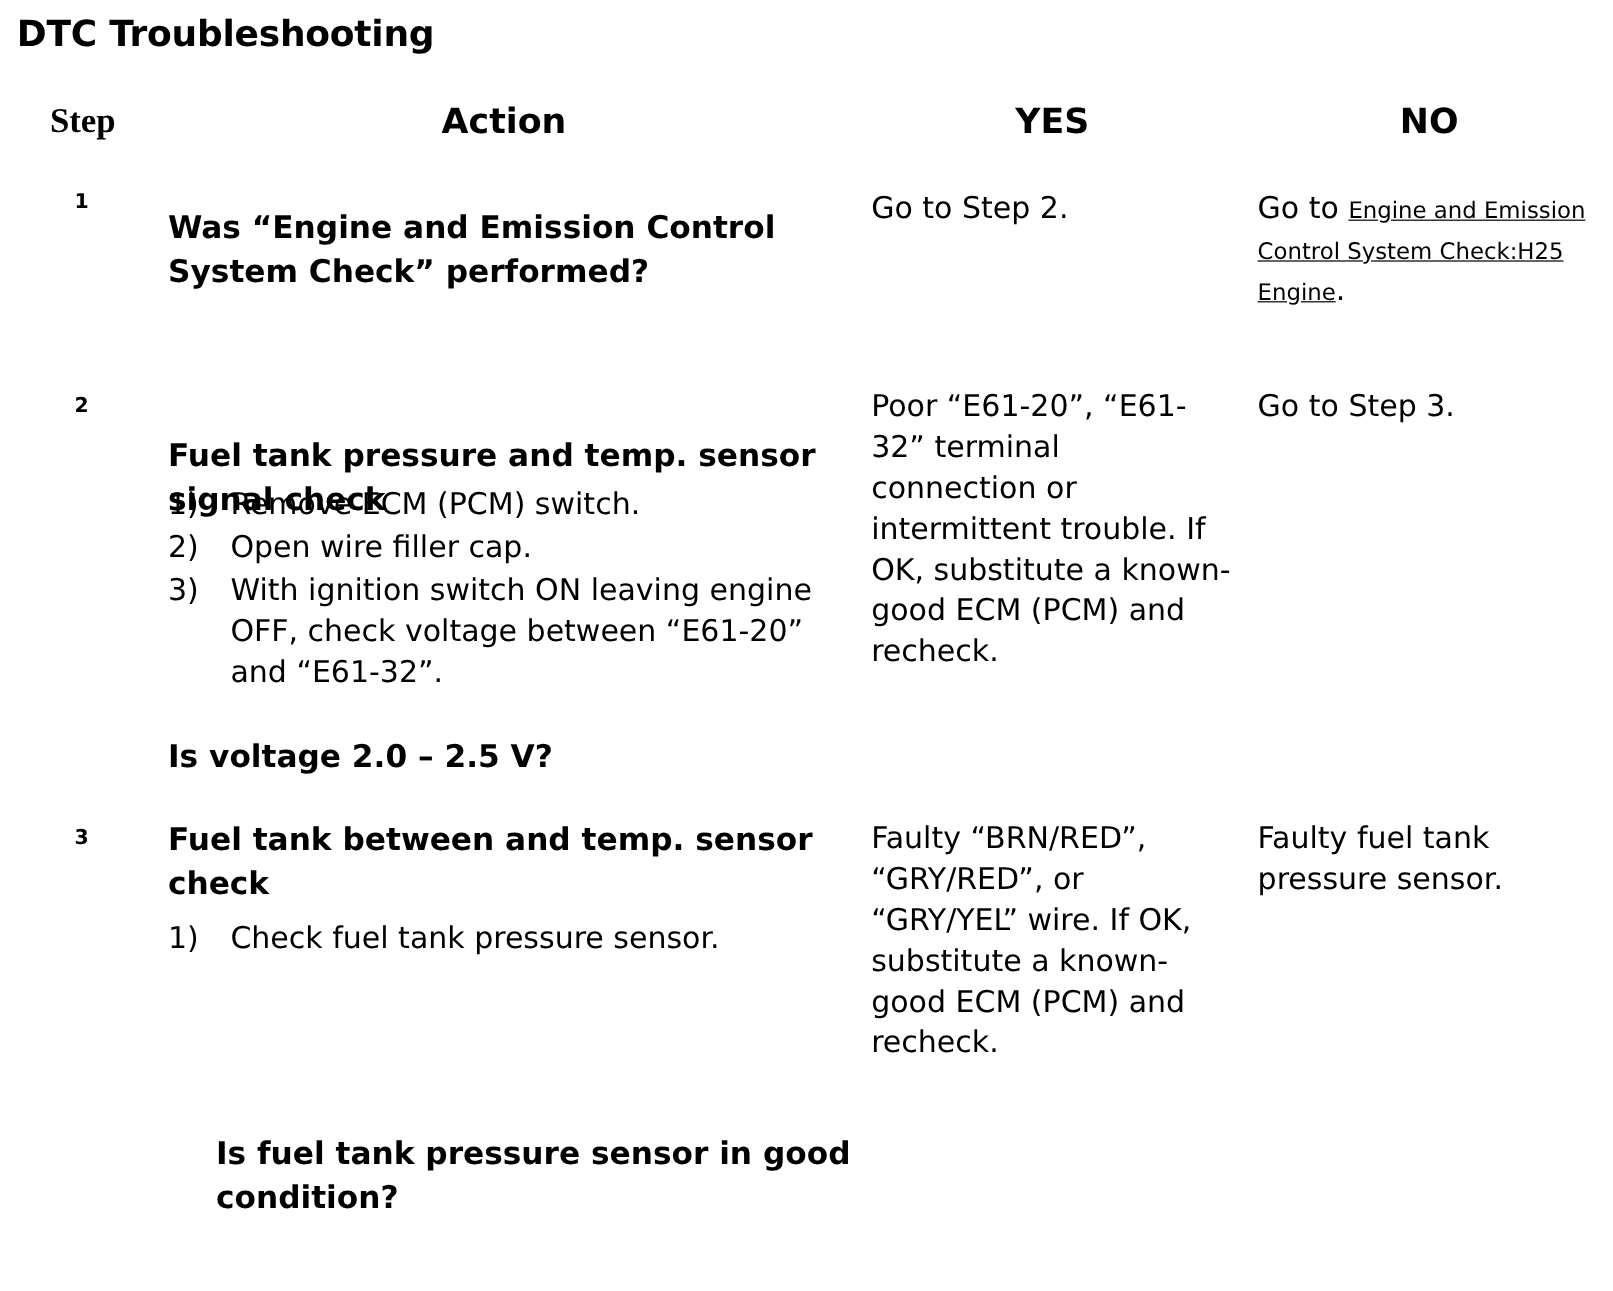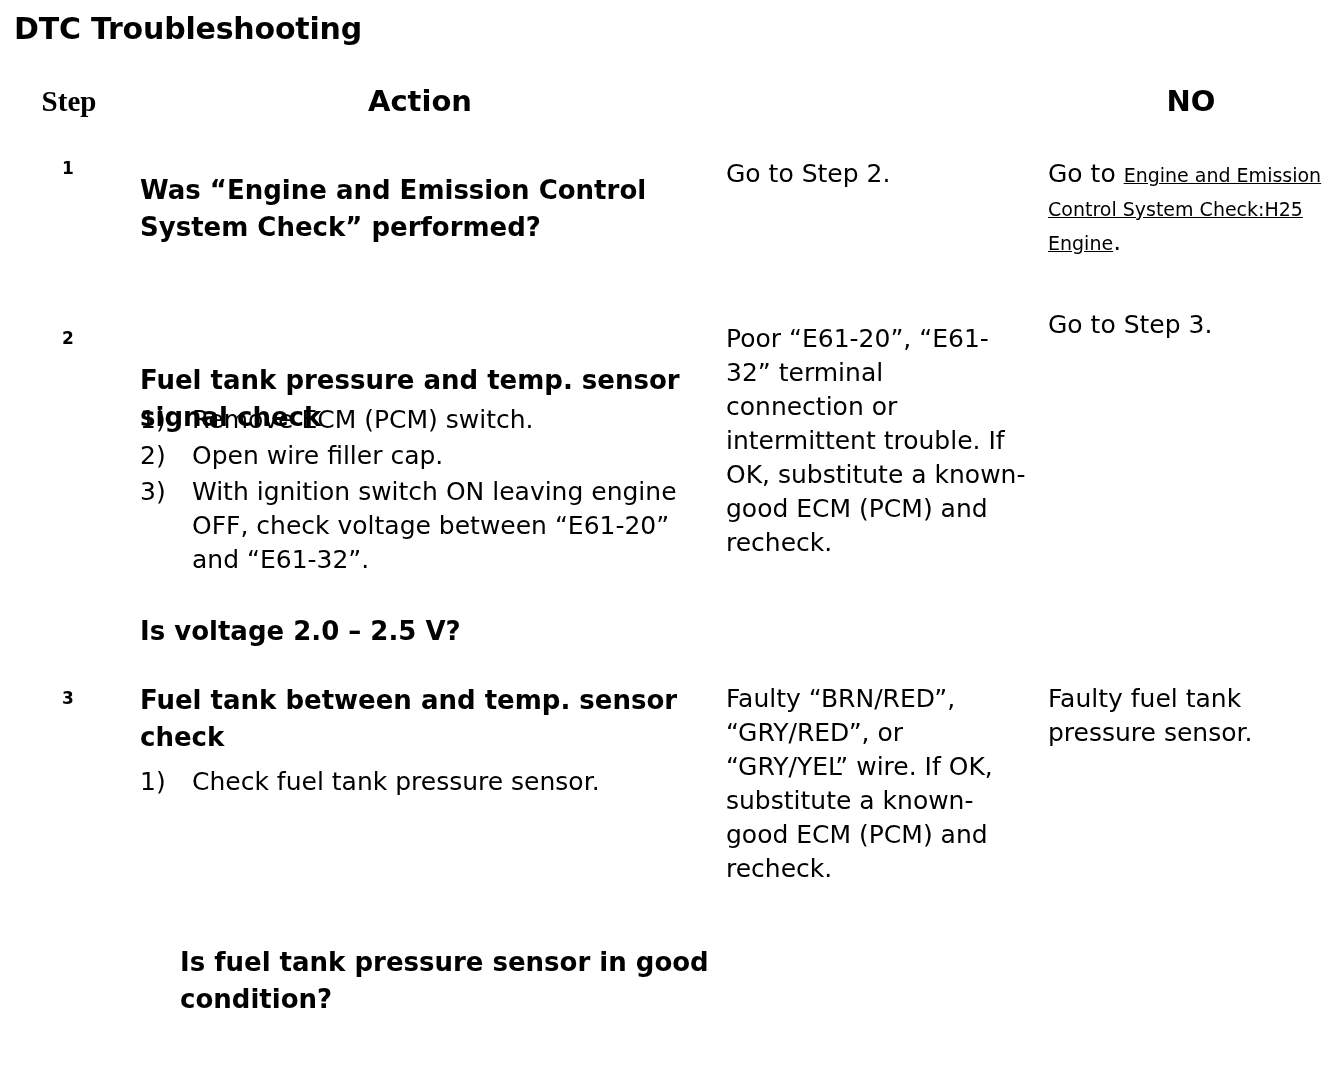--- a/index.html
+++ b/index.html
@@ -116,20 +116,21 @@
 </head>
 <body>
 
 <div class="page">
 
   <div class="doc-title">DTC Troubleshooting</div>
 
   <div class="header-row">
     <div class="col-head step">Step</div>
     <div class="col-head action">Action</div>
+    <div class="col-head yes">YES</div>
     <div class="col-head no">NO</div>
   </div>
 
   <div>
     <div class="step-num" style="left:62px; top:160px;">1</div>
 
     <div class="action-head" style="top:172px;">Was “Engine and Emission Control System Check” performed?</div>
 
     <div class="result-cell yes" style="top:157px;">Go to Step 2.</div>
 
@@ -153,21 +154,21 @@
       <div class="li">
         <span class="marker">3)</span>
         <span class="li-text">With ignition switch ON leaving engine OFF, check voltage between “E61-20” and “E61-32”.</span>
       </div>
     </div>
 
     <div class="question" style="left:140px; top:613px; width:580px;">Is voltage 2.0 – 2.5 V?</div>
 
     <div class="result-cell yes" style="top:322px;">Poor “E61-20”, “E61-32” terminal connection or intermittent trouble. If OK, substitute a known-good ECM (PCM) and recheck.</div>
 
-    <div class="result-cell no" style="top:308px;">Go to Step 3.</div>
+    <div class="result-cell no" style="top:322px;">Go to Step 3.</div>
   </div>
 
   <div>
     <div class="step-num" style="left:62px; top:690px;">3</div>
 
     <div class="action-head" style="top:682px;">Fuel tank between and temp. sensor check</div>
 
     <div class="sublist" style="top:765px;">
       <div class="li">
         <span class="marker">1)</span>

